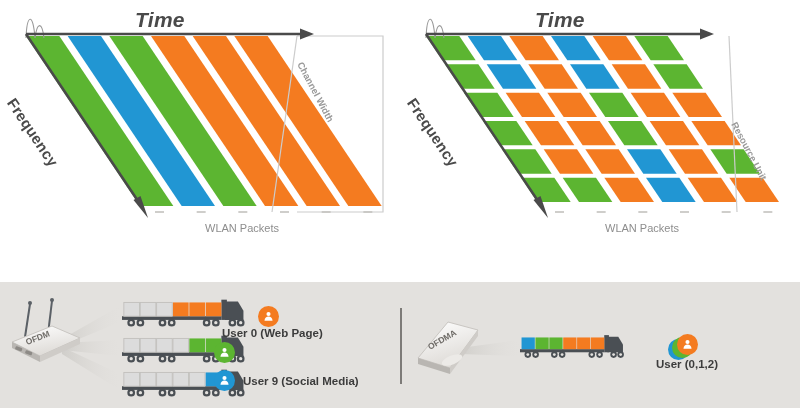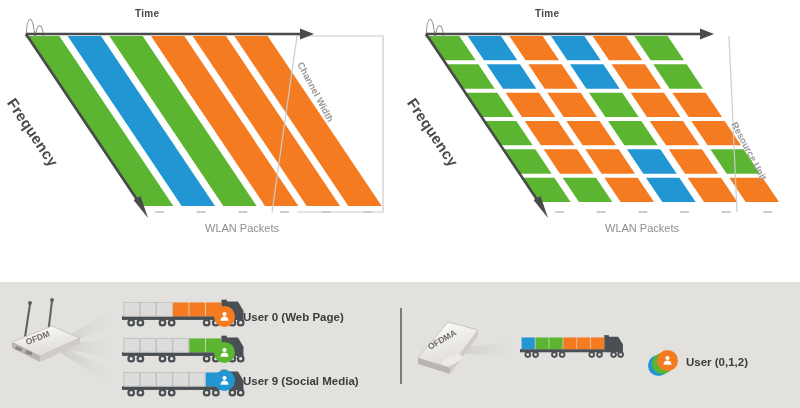--- a/index.html
+++ b/index.html
@@ -7,22 +7,23 @@
     width:800px;height:408px;position:relative;overflow:hidden;
     background:#ffffff;
     font-family:"Liberation Sans", sans-serif;
   }
   .panel-top{position:absolute;left:0;top:0;width:800px;height:272px;background:#fff;}
   .diagram{position:absolute;top:0;width:400px;height:272px;}
   .diag-left{left:0;}
   .diag-right{left:400px;}
 
   .axis-title{
-    position:absolute;font-weight:bold;font-size:10px;color:#4a4a4a;
+    position:absolute;font-weight:bold;font-size:21px;color:#4a4a4a;
     letter-spacing:.3px;
+    font-style:italic;
   }
   .time-title{top:8px;left:135px;}
 
   .freq-title{
     position:absolute;font-weight:bold;font-size:15px;color:#4a4a4a;
     left:18px;top:95px;transform:rotate(56deg);transform-origin:left top;
     white-space:nowrap;letter-spacing:.3px;
   }
   .wlan-label{
     position:absolute;font-size:11px;font-weight:normal;color:#8d8d8d;
@@ -309,21 +310,21 @@
           <circle cx="102" cy="29" r="1.8" fill="#e3e1de"></circle>
           <circle cx="120" cy="29" r="4.2" fill="#4a4f54"></circle>
           <circle cx="120" cy="29" r="1.8" fill="#e3e1de"></circle>
           <circle cx="129" cy="29" r="4.2" fill="#4a4f54"></circle>
           <circle cx="129" cy="29" r="1.8" fill="#e3e1de"></circle>
         </g>
       </g>
   </svg>
 
   <div class="legend" id="legend-left">
-      <div class="legend-row" style="left: 214px; top: 24px;">
+      <div class="legend-row" style="left: 214px; top: 24px; flex-direction: column;">
         <span class="avatar" style="background:#f47b20">
           <svg width="13" height="13" viewBox="0 0 24 24">
     <circle cx="12" cy="7.5" r="3.8" fill="#fff"></circle>
     <path d="M4.5 20 C5 14.2 8.2 12 12 12 C15.8 12 19 14.2 19.5 20 Z" fill="#fff"></path>
   </svg>
         </span>
         <span class="legend-text">User 0 (Web Page)</span>
       </div>
       <div class="legend-row" style="left: 214px; top: 60px;">
         <span class="avatar" style="background:#5cb531">
@@ -337,21 +338,21 @@
         <span class="avatar" style="background:#2196d3">
           <svg width="13" height="13" viewBox="0 0 24 24">
     <circle cx="12" cy="7.5" r="3.8" fill="#fff"></circle>
     <path d="M4.5 20 C5 14.2 8.2 12 12 12 C15.8 12 19 14.2 19.5 20 Z" fill="#fff"></path>
   </svg>
         </span>
         <span class="legend-text">User 9 (Social Media)</span>
       </div>
     </div>
   <div class="legend" id="legend-right">
-      <div class="legend-row" style="left: 648px; top: 68px;">
+      <div class="legend-row" style="left: 648px; top: 52px; flex-direction: column;">
         <span class="stack-wrap">
           <span class="avatar" style="background:#2196d3;left:0px;top:5px;z-index:0"></span>
           <span class="avatar" style="background:#5cb531;left:4px;top:3px;z-index:1"></span>
           <span class="avatar" style="background:#f47b20;left:9px;top:0px;z-index:2">
             <svg width="13" height="13" viewBox="0 0 24 24">
     <circle cx="12" cy="7.5" r="3.8" fill="#fff"></circle>
     <path d="M4.5 20 C5 14.2 8.2 12 12 12 C15.8 12 19 14.2 19.5 20 Z" fill="#fff"></path>
   </svg>
           </span>
         </span>

